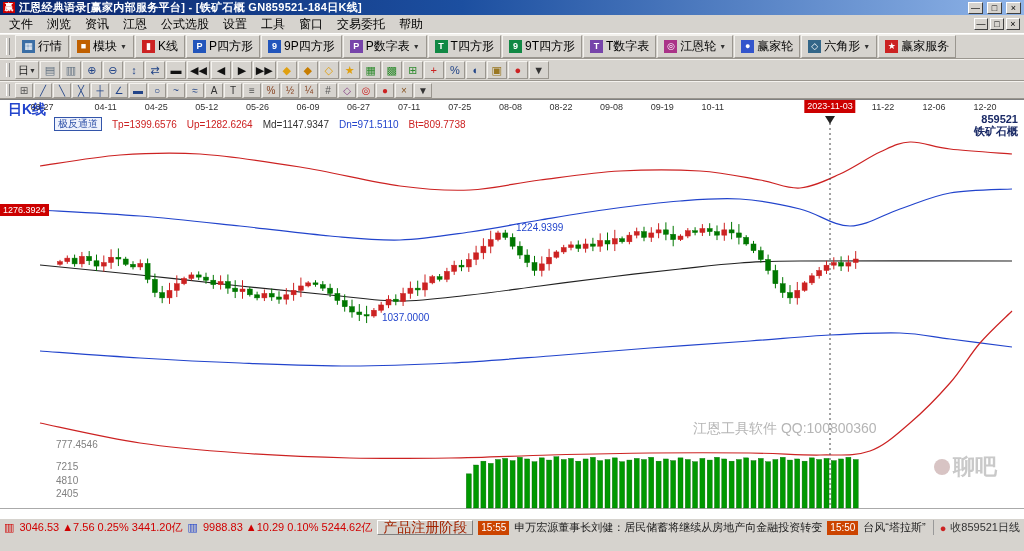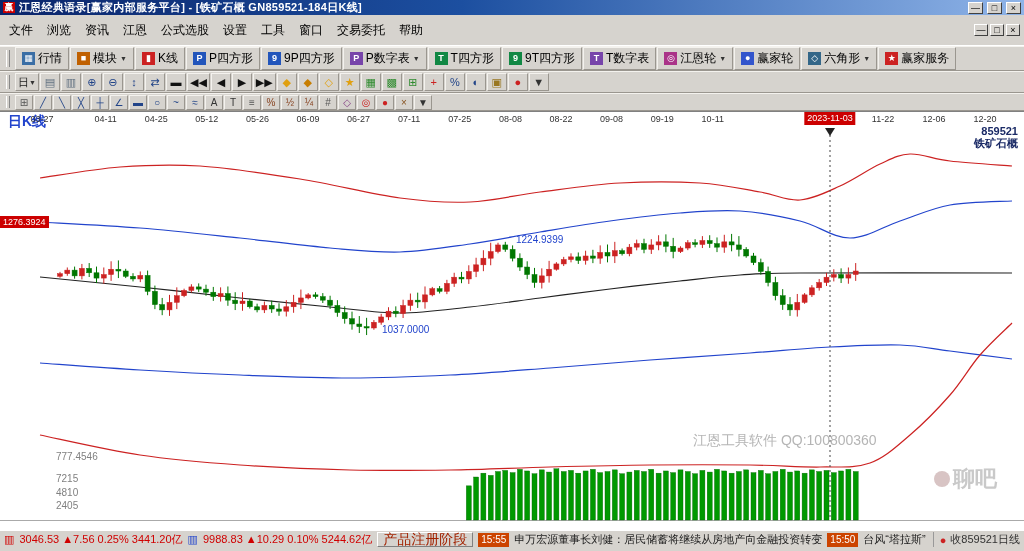--- a/index.html
+++ b/index.html
@@ -5,21 +5,21 @@
 *{box-sizing:border-box;margin:0;padding:0}
 html,body{width:1024px;height:551px;overflow:hidden}
 body{font-family:"Liberation Sans","DejaVu Sans",sans-serif;background:#d6d3ce;font-size:12px}
 .app{width:1024px;height:551px;display:flex;flex-direction:column}
 
 .titlebar{height:15px;background:linear-gradient(90deg,#0a246a 0%,#1c4fa0 45%,#8fb4e8 100%);display:flex;align-items:center;padding:0 3px;color:#fff;font-size:11px;gap:4px;flex:none}
 .title-logo{width:12px;height:11px;background:#cc0000;color:#fff;font-size:9px;line-height:11px;text-align:center;font-weight:bold;flex:none}
 .title-text{flex:1;white-space:nowrap;overflow:hidden;font-weight:bold;letter-spacing:.3px}
 .win-btn{width:15px;height:12px;background:#d6d3ce;border:1px solid;border-color:#fff #404040 #404040 #fff;font-size:9px;line-height:10px;text-align:center;color:#000;flex:none;cursor:default}
 
-.menubar{height:31px;display:flex;align-items:center;background:#d6d3ce;border-bottom:1px solid #fff;padding-left:2px;flex:none}
+.menubar{height:19px;display:flex;align-items:center;background:#d6d3ce;border-bottom:1px solid #fff;padding-left:2px;flex:none}
 .menu-item{padding:0 7px;cursor:default}
 .menu-right{margin-left:auto;display:flex;gap:2px;padding-right:4px}
 .menu-right .win-btn{width:14px;height:12px}
 
 .toolbar{display:flex;align-items:center;background:#d6d3ce;border-top:1px solid #f4f2ee;border-bottom:1px solid #9a968f;padding:0 2px;gap:1px;flex:none;white-space:nowrap}
 .tb-handle{width:4px;height:70%;border-left:1px solid #fff;border-right:1px solid #888;margin:0 4px;flex:none}
 .tb1{height:25px}
 .tb1-btn{display:inline-flex;align-items:center;gap:3px;font-size:12px;padding:2px 6px;border:1px solid;border-color:#f4f2ee #9a968f #9a968f #f4f2ee;background:#d6d3ce;cursor:default}
 .tb1-icon{width:13px;height:13px;color:#fff;font-size:9px;font-weight:bold;text-align:center;line-height:13px;flex:none}
 .tb1-arrow{font-size:7px;color:#333}
@@ -516,20 +516,28 @@
           <line x1="848.4" y1="141.47526501766785" x2="848.4" y2="157.72968197879857" stroke="#cc2222" stroke-width="1"></line>
           <rect x="845.9" y="148.54240282685512" width="5" height="3.5335689045936363" fill="#cc2222" stroke="#cc2222" stroke-width="0.5"></rect>
           <line x1="855.6999999999999" y1="137.05830388692578" x2="855.6999999999999" y2="154.90282685512372" stroke="#cc2222" stroke-width="1"></line>
           <rect x="853.1999999999999" y="145.0088339222615" width="5" height="3.5335689045936363" fill="#cc2222" stroke="#cc2222" stroke-width="0.5"></rect>
         </g>
         <g>
           <line x1="830" y1="4" x2="830" y2="394" stroke="#444444" stroke-dasharray="2,3" stroke-width="1"></line>
           <path d="M 825,2 L 835,2 L 830,10 Z" fill="#222222"></path>
         </g>
       </svg>
+    <div class="chan-info">
+      <span class="chan-chip">极反通道</span>
+      <span class="cv-red">Tp=1399.6576</span>
+      <span class="cv-red">Up=1282.6264</span>
+      <span class="cv-dark">Md=1147.9347</span>
+      <span class="cv-blue">Dn=971.5110</span>
+      <span class="cv-red">Bt=809.7738</span>
+    </div>
     <div class="price-tag">1276.3924</div>
     <div class="sym">
       <div>859521</div>
       <div>铁矿石概</div>
     </div>
     <div class="vscale" style="top:340px">777.4546</div>
     <div class="wm1">江恩工具软件  QQ:100800360</div>
     <div class="wm2">
       <span class="wm2-dot"></span>
       <span>聊吧</span>

